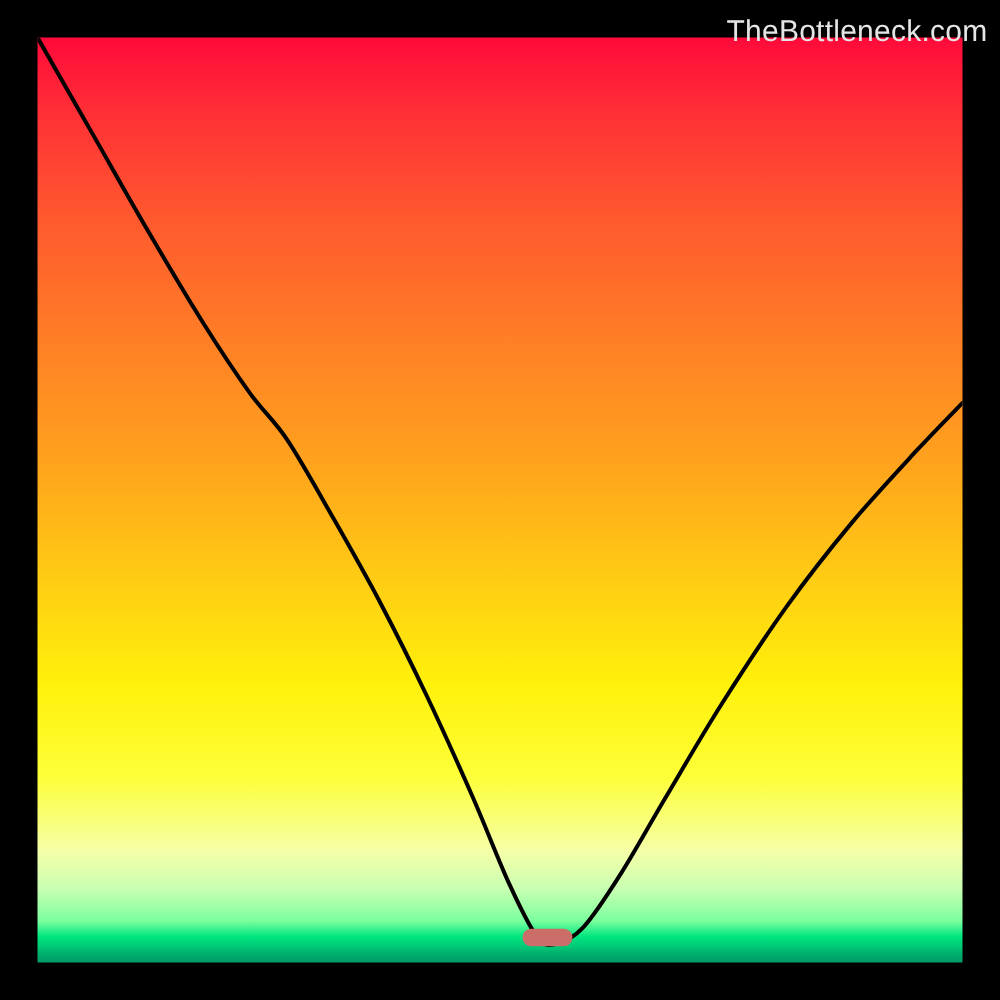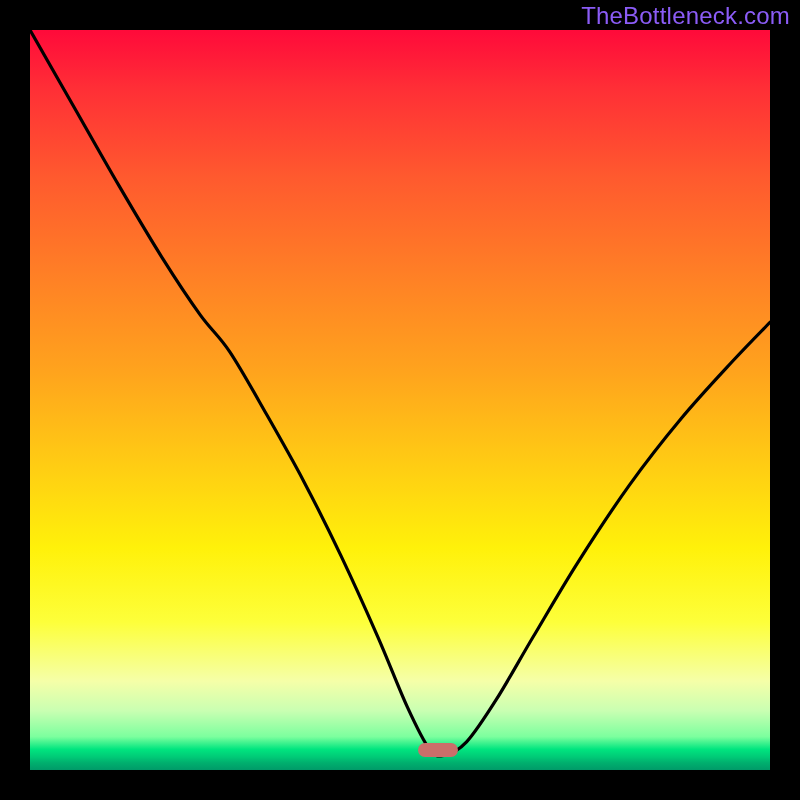--- a/index.html
+++ b/index.html
@@ -12,23 +12,23 @@
     font-family: Arial, Helvetica, sans-serif;
   }
   .frame {
     position: relative;
     width: 800px;
     height: 800px;
     background: #000;
   }
   .watermark {
     position: absolute;
-    top: 2px;
+    top: 12px;
     right: 10px;
-    color: #8b5cf6;
+    color: #e5e5e5;
     font-size: 24px;
     font-weight: 500;
     letter-spacing: 0.2px;
     z-index: 5;
   }
   .plot-area {
     position: absolute;
     left: 30px;
     top: 30px;
     width: 740px;

